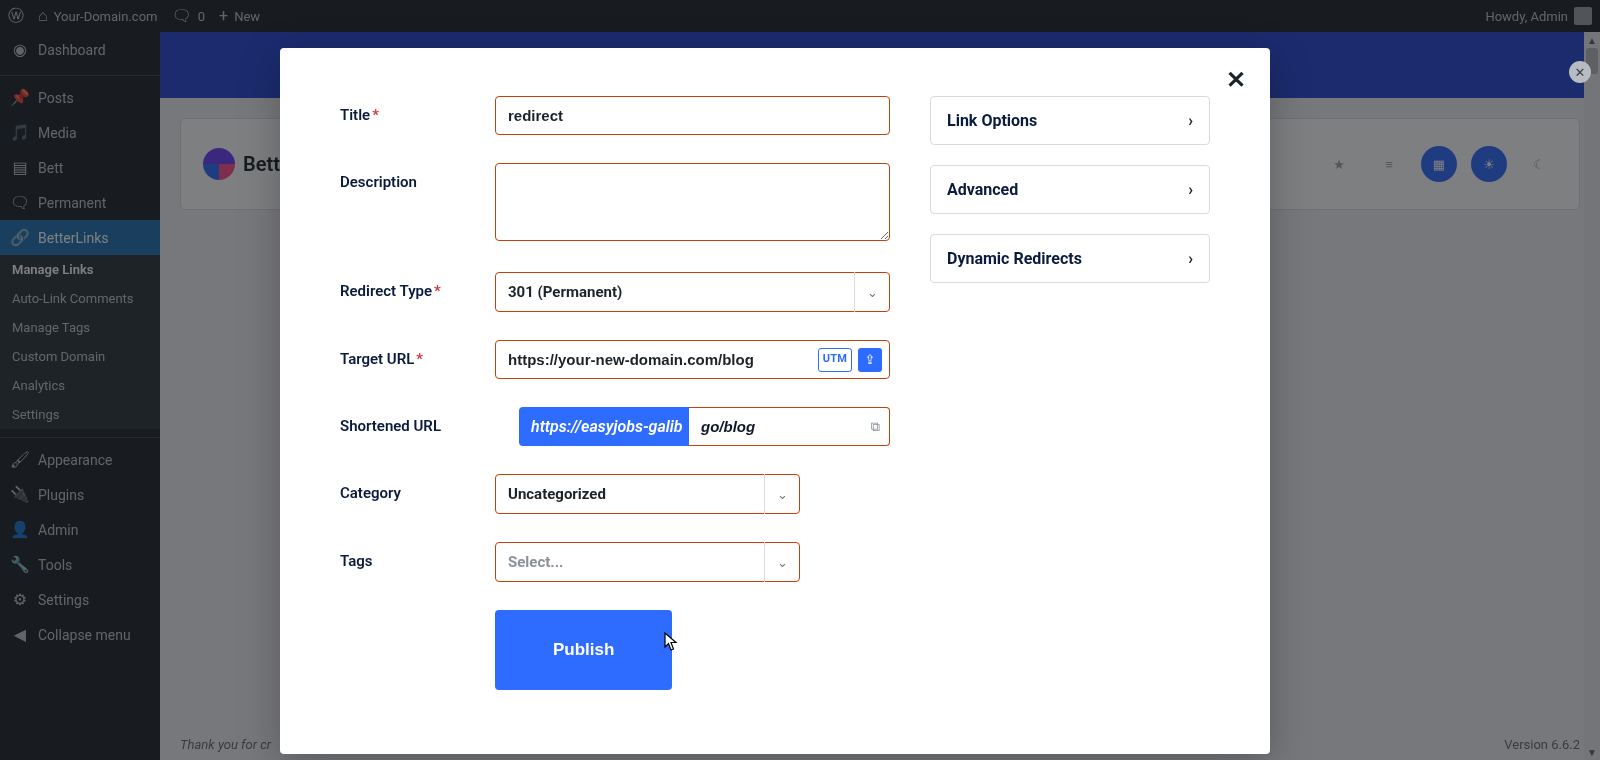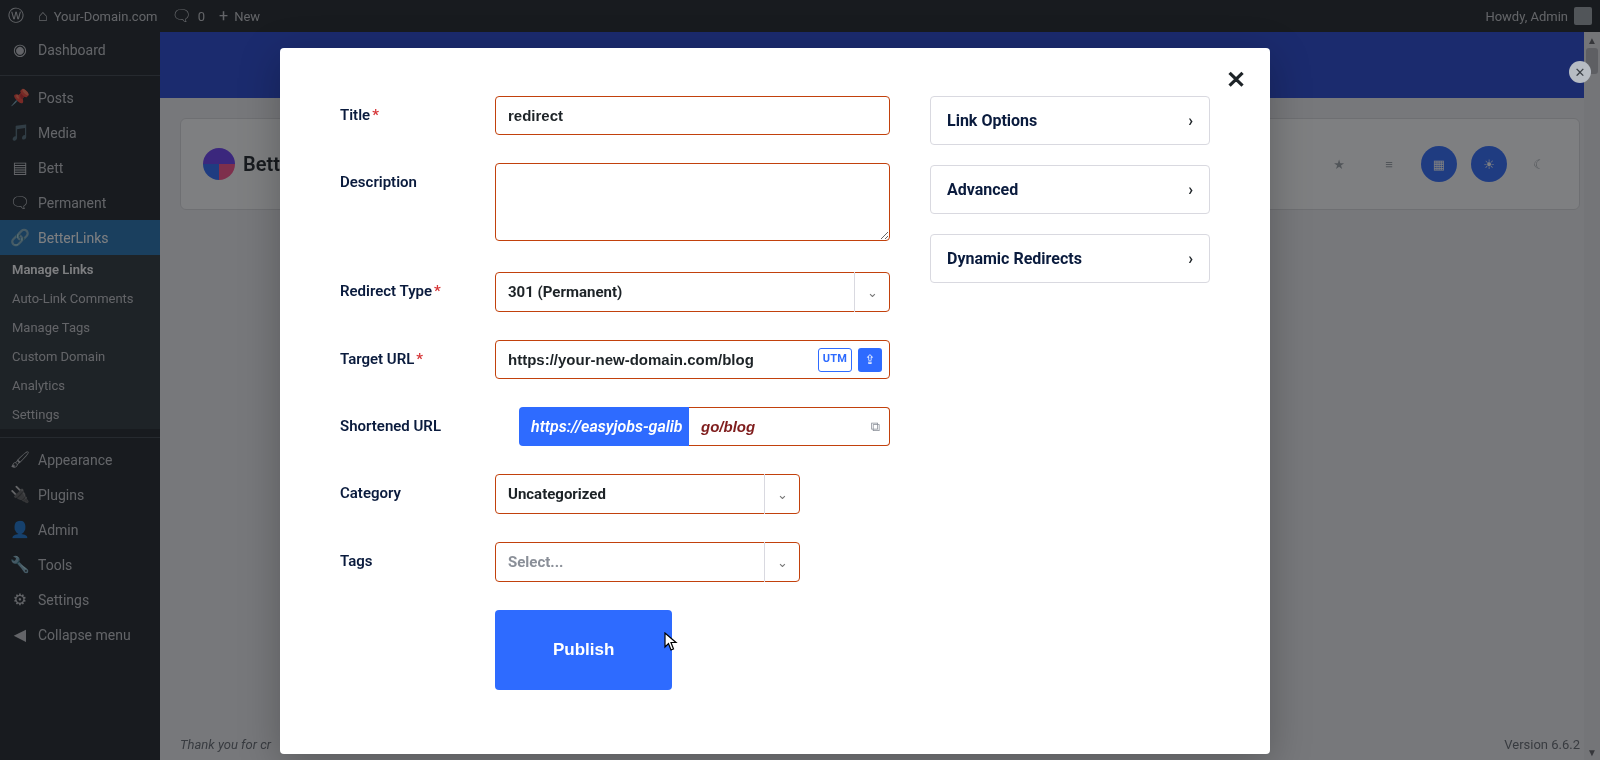--- a/index.html
+++ b/index.html
@@ -127,21 +127,21 @@
     width:24px; height:24px; background:#2e6bff; color:#fff; border-radius:3px;
     display:flex; align-items:center; justify-content:center; cursor:pointer; font-size:13px;
   }
   .short-wrap { display:flex; align-items:stretch; }
   .short-base {
     background:#2e6bff; color:#fff; font-style:italic; font-weight:600;
     padding:10px 12px; border-radius:4px 0 0 4px; font-size:16px; white-space:nowrap;
     max-width:170px; overflow:hidden;margin-left:24px;
   }
   .slug-box { position:relative; flex:1; }
-  .slug-input { border-radius:0 4px 4px 0; border-left:none; font-style:italic; color:#7f1d1d; }
+  .slug-input { border-radius:0 4px 4px 0; border-left:none; font-style:italic; color:#0f172a; }
   .copy-icn { position:absolute; right:10px; top:50%; transform:translateY(-50%); color:#8a8f98; cursor:pointer; }
   .narrow .select-wrap, .narrow { max-width:305px; }
   .publish-btn {
     background:#2e6bff; color:#fff; font-weight:700; font-size:17px;
     border:none; border-radius:4px; padding:30px 58px; cursor:pointer;
   }
   .accordion {
     border:1px solid #d9d9e0; border-radius:4px; margin-bottom:20px;
     display:flex; align-items:center; justify-content:space-between;
     padding:14px 16px; cursor:pointer; font-size:16px; font-weight:700; color:#0a1b3d;

